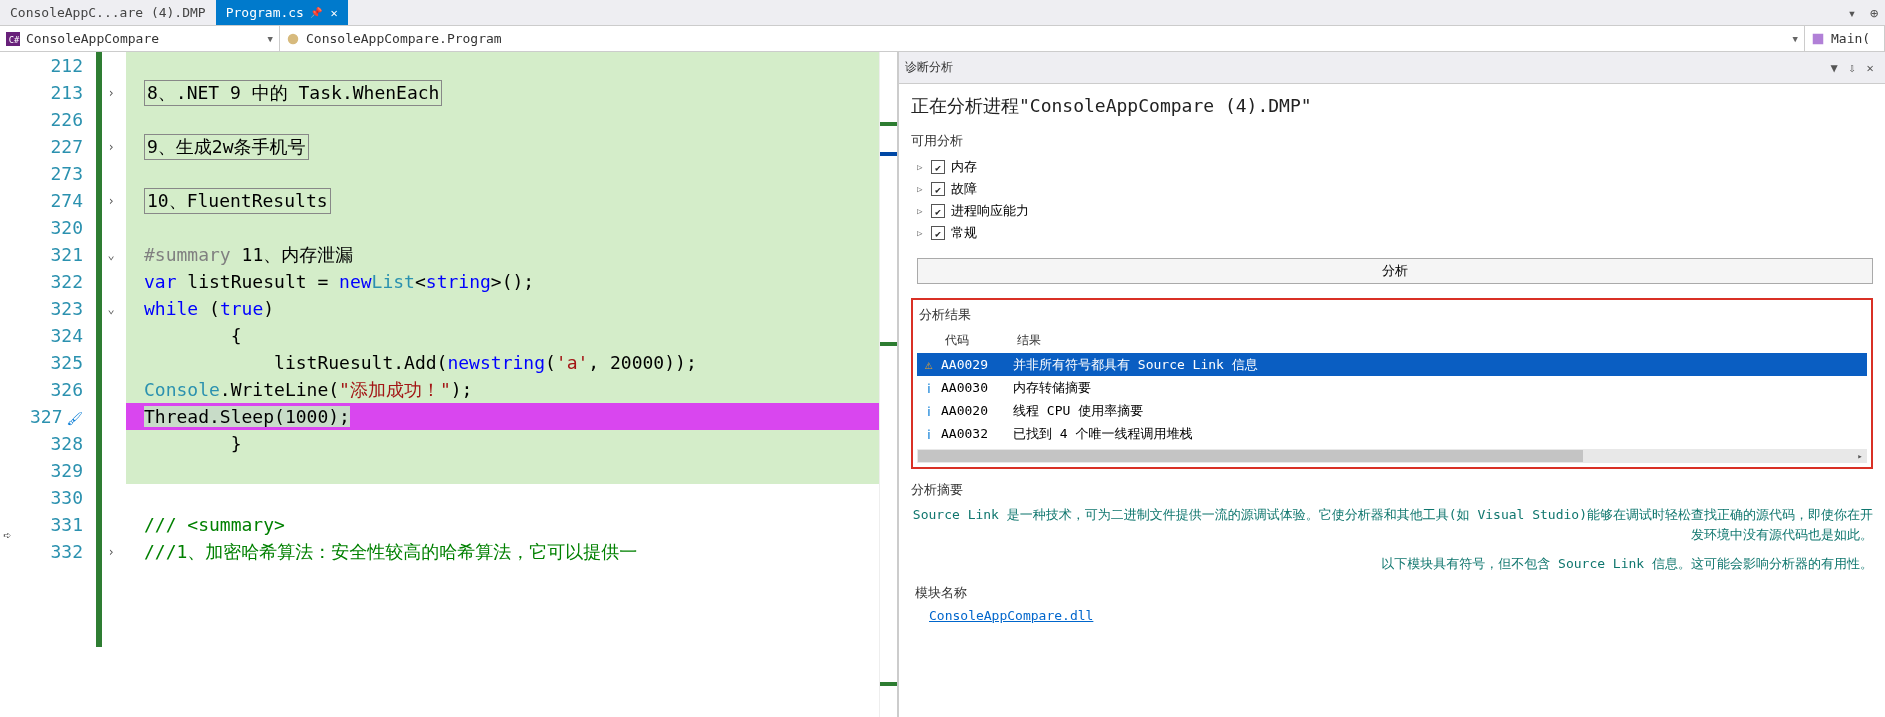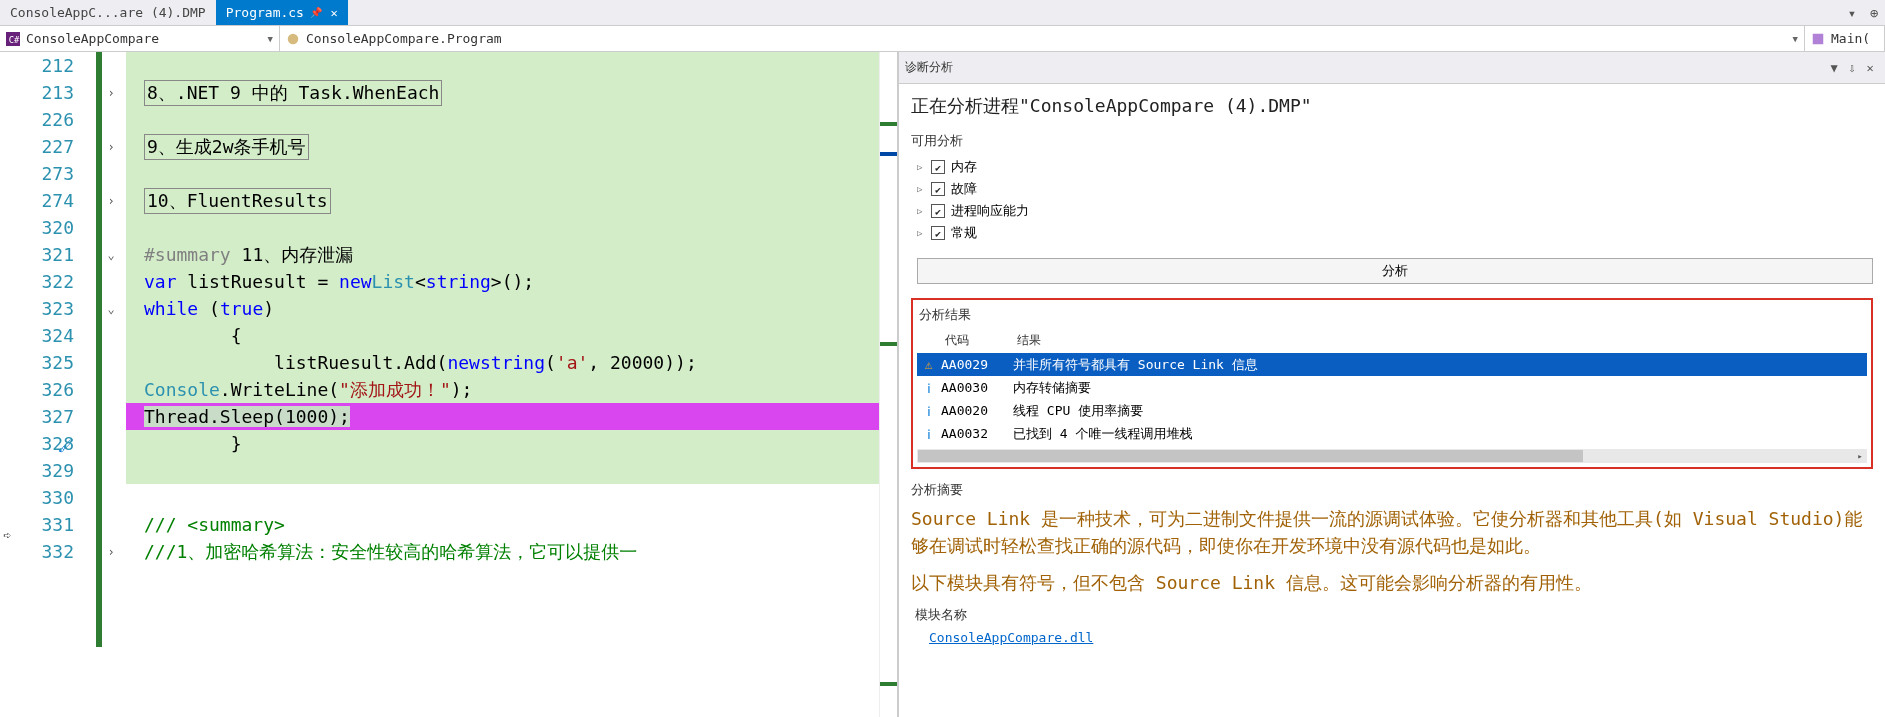--- a/index.html
+++ b/index.html
@@ -22,21 +22,21 @@
 .context-cell.c3 { width:80px; }
 .context-cell .proj-icon { width:14px; height:14px; margin-right:6px; display:inline-block; }
 .drop-arrow { margin-left:auto; font-size:9px; color:#666; }
 
 
 .main { flex:1; display:flex; overflow:hidden; }
 
 
 .editor-pane { width:898px; position:relative; display:flex; border-right:1px solid #ccc; background:#fff; }
 .margin-decor { width:24px; background:#fff; position:relative; }
-.gutter { width:72px; text-align:right; padding-right:22px; color:#2b91af; font-family:Consolas,monospace; font-size:18px; }
+.gutter { width:72px; text-align:right; padding-right:13px; color:#2b91af; font-family:Consolas,monospace; font-size:18px; }
 .fold-col { width:30px; position:relative; }
 .code-col { flex:1; font-family:Consolas,monospace; font-size:18px; position:relative; }
 .line { height:27px; display:flex; align-items:center; }
 .code-col .line { white-space:pre;padding-left:18px; }
 .code-col .bg-green { background:#d4edc9; }
 .code-col .bg-highlight { background:#d946ef; }
 .gut-line { height:27px; line-height:27px; }
 .fold-line { height:27px; display:flex; align-items:center; justify-content:center; }
 .fold-glyph { font-size:12px; color:#555; cursor:pointer; }
 .change-bar { position:absolute; left:0; width:6px; background:#2e7d32; }
@@ -71,21 +71,21 @@
 .result-row { display:flex; align-items:center; height:23px; font-size:13px; }
 .result-row .icon { width:24px; text-align:center; }
 .result-row .code { width:72px; }
 .result-row.sel { background:#0a5ec2; color:#fff; }
 .ic-warn { color:#f5a623; }
 .ic-info { color:#0078d4; }
 .scroll-track { height:14px; background:#e8e8e8; margin-top:4px; position:relative; }
 .scroll-thumb { position:absolute; top:1px; left:1px; height:12px; width:70%; background:#c4c4c4; }
 .scroll-arrow { position:absolute; top:0; width:14px; height:14px; display:flex; align-items:center; justify-content:center; font-size:9px; color:#555; }
 
-.summary-text { font-size:18px; color:#a16207; line-height:1.5; margin-bottom:10px; }
+.summary-text { font-size:13px; color:#0f766e; line-height:1.5; margin-bottom:10px;text-align:right; }
 .module-link { color:#0066cc; text-decoration:underline; margin-left:18px; font-size:13px; cursor:pointer; }
 
 svg.proj-ico { width:14px; height:14px; }
 </style>
 </head>
 <body>
 
 <div class="tab-strip">
   <div class="tab">
     <span>ConsoleAppC...are (4).DMP</span>

